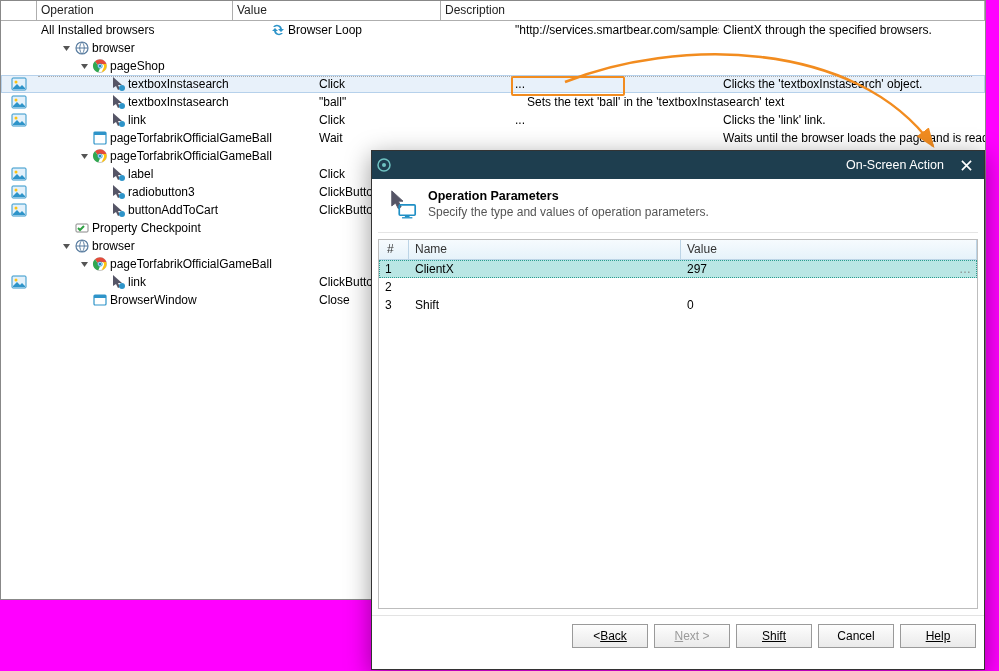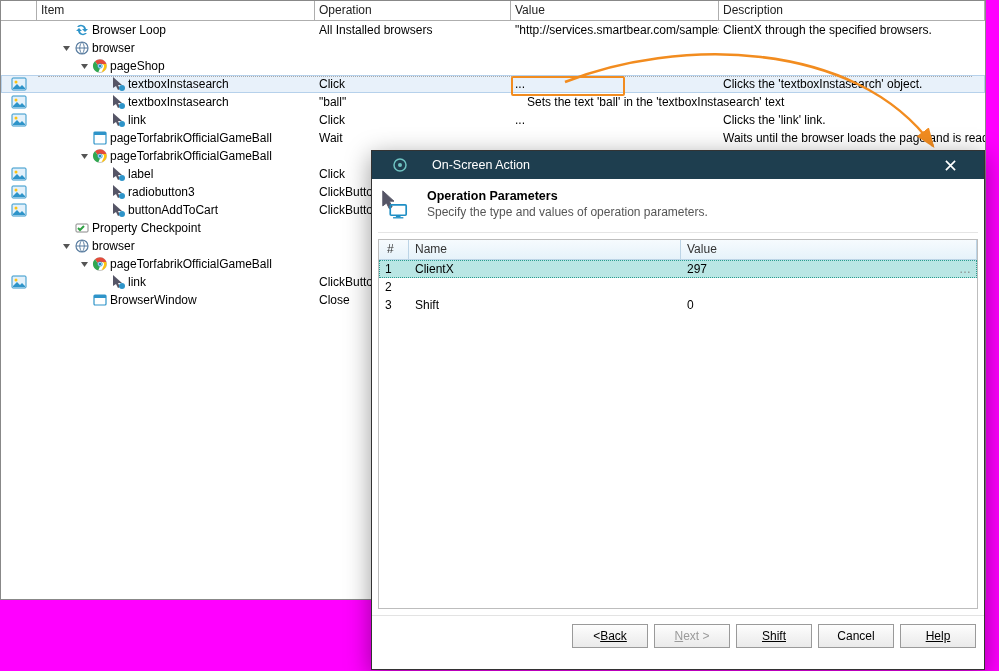--- a/index.html
+++ b/index.html
@@ -26,25 +26,25 @@
   .desc { flex: 1; }
   .tree-indent { display:inline-block; }
   .tog { width:11px; height:11px; display:inline-flex; align-items:center; justify-content:center; cursor:pointer;}
   .tog svg{width:9px;height:9px;}
   .ic { width:16px; height:16px; display:inline-flex; align-items:center; justify-content:center;}
   .ic svg{width:16px;height:16px;}
   .dotted-guide { position:absolute; border-top:1px dotted #aaa; left:37px; right:13px; }
 
   
   .dlg { position:absolute; left:371px; top:150px; width:614px; height:520px; background:#fff; box-shadow:0 6px 24px rgba(0,0,0,.4); border:1px solid #333;}
-  .dlg-title { height:28px; background:#1e3e4f; color:#fff; display:flex; align-items:center; padding:0 20px; gap:24px;}
+  .dlg-title { height:28px; background:#1e3e4f; color:#fff; display:flex; align-items:center; padding:0 4px; gap:8px;text-align:right;}
   .dlg-title .ttl{flex:1; font-size:12.5px;}
   .dlg-close{width:28px;height:28px;display:flex;align-items:center;justify-content:center;cursor:pointer;}
   .dlg-close svg{width:11px;height:11px;stroke:#fff;stroke-width:1.8;}
-  .dlg-head{display:flex; padding:10px 12px 4px 7px; gap:18px; align-items:flex-start;}
+  .dlg-head{display:flex; padding:10px 12px 4px 16px; gap:10px; align-items:flex-start;}
   .dlg-head .big-ic svg{width:30px;height:30px;}
   .dlg-head .htxt b{font-size:12.5px;}
   .dlg-head .htxt .sub{color:#555; margin-top:2px;}
   .dlg-sep{height:1px;background:#e5e5e5;margin:6px 6px 0 6px;}
   .ptable{margin:6px; border:1px solid #bdbdbd; height:370px; overflow:auto; background:#fff;}
   .phrow{display:flex; height:20px; background:linear-gradient(#f6fbfe,#e6f2fa); border-bottom:1px solid #bcd4e6;}
   .phcell{border-right:1px solid #bcd4e6; padding:2px 6px; color:#333;}
   .pc-idx{width:30px;padding-left:8px;}
   .pc-name{width:272px;}
   .pc-val{flex:1;}
@@ -59,40 +59,39 @@
   
   .ann-box{position:absolute; border:2px solid #f28c1f; border-radius:2px;}
   .ann-arrow{position:absolute; pointer-events:none;}
 </style>
 </head>
 <body>
 
 <div class="app">
   <div class="header-row">
     <div class="header-cell col-gutter"></div>
-    <div class="header-cell col-item">Item</div>
     <div class="header-cell col-op">Operation</div>
     <div class="header-cell col-val">Value</div>
     <div class="header-cell col-desc">Description</div>
   </div>
   <div class="rows" id="rows">
       <div class="row">
         <div class="cell gutter"></div>
+        <div class="cell op">All Installed browsers</div>
         <div class="cell item">
           <span class="tree-indent" style="width: 18px;"></span>
           <span class="tog"></span>
           <span class="ic">
             <svg viewBox="0 0 16 16">
               <path d="M3 5a5 5 0 0 1 9 2h2l-3 3-3-3h2a3 3 0 0 0-5-2z" fill="#2e94c9"></path>
               <path d="M13 11a5 5 0 0 1-9-2H2l3-3 3 3H6a3 3 0 0 0 5 2z" fill="#2e94c9"></path>
             </svg>
           </span>
           <span>Browser Loop</span>
         </div>
-        <div class="cell op">All Installed browsers</div>
         <div class="cell val">"http://services.smartbear.com/samples/</div>
         <div class="cell desc">ClientX through the specified browsers.</div>
       </div>
       <div class="row">
         <div class="cell gutter"></div>
         <div class="cell item">
           <span class="tree-indent" style="width: 18px;"></span>
           <span class="tog">
             <svg viewBox="0 0 9 9">
               <path d="M1 2 L8 2 L4.5 7 Z" fill="#555"></path>

